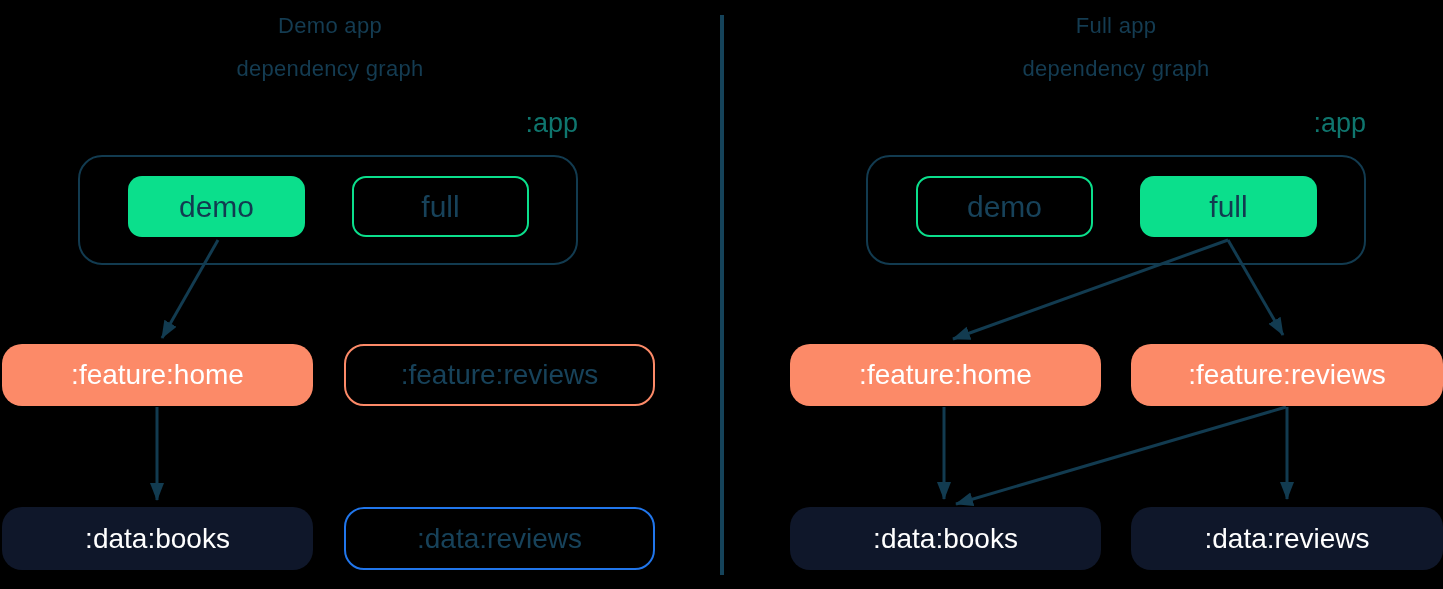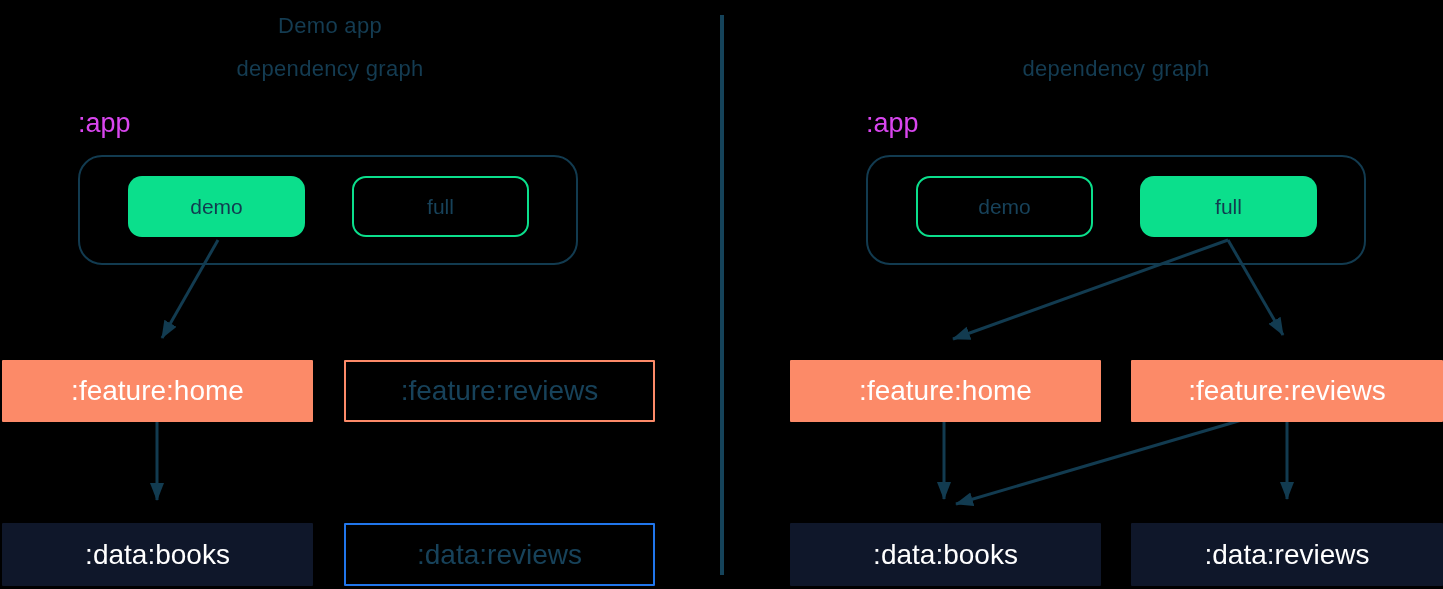--- a/index.html
+++ b/index.html
@@ -12,47 +12,47 @@
   .divider{position:absolute;left:720px;top:15px;width:4px;height:560px;background:#15435A;}
 
   .title{
     position:absolute;width:500px;margin:0;text-align:center;
     font-size:22px;line-height:43px;font-weight:500;letter-spacing:.3px;color:#143C52;
   }
   .t-left{left:80px;top:4px;}
   .t-right{left:866px;top:4px;}
 
   .app-label{
-    position:absolute;width:500px;text-align:left;
-    font-size:27px;color:#d946ef;font-weight:500;
+    position:absolute;width:500px;text-align:right;
+    font-size:27px;color:#0f766e;font-weight:500;
   }
   .a-left{left:78px;top:108px;}
   .a-right{left:866px;top:108px;}
 
   .app-container{
     position:absolute;top:155px;width:500px;height:110px;
     border:2.5px solid #123B50;border-radius:24px;box-sizing:border-box;background:transparent;
   }
   .c-left{left:78px;}
   .c-right{left:866px;}
 
   .chip{
     position:absolute;top:176px;width:177px;height:61px;border-radius:14px;
     display:flex;align-items:center;justify-content:center;
-    font-size:21px;box-sizing:border-box;
+    font-size:30px;box-sizing:border-box;
   }
   .chip.filled{background:#0BDF8C;color:#123B50;}
   .chip.outlined{border:2.5px solid #0BDF8C;color:#17425A;background:transparent;}
   .l-demo{left:128px;} .l-full{left:352px;}
   .r-demo{left:916px;} .r-full{left:1140px;}
 
   .node{
-    position:absolute;height:62px;border-radius:1px;
+    position:absolute;height:62px;border-radius:20px;
     display:flex;align-items:center;justify-content:center;
-    font-size:28px;box-sizing:border-box;margin-top:16px;
+    font-size:28px;box-sizing:border-box;
   }
   .node.orange.filled{background:#FC8A68;color:#FFFFFF;}
   .node.orange.outlined{border:2.5px solid #FC8A68;color:#17425A;background:transparent;}
   .node.blue.filled{background:#0f172a;color:#FFFFFF;}
   .node.blue.outlined{border:2.5px solid #2176EB;color:#17425A;background:transparent;}
 
   .l-f1{left:2px;top:344px;width:311px;}
   .l-f2{left:344px;top:344px;width:311px;}
   .l-d1{left:2px;top:507px;width:311px;height:63px;}
   .l-d2{left:344px;top:507px;width:311px;height:63px;}
@@ -93,21 +93,21 @@
     <div class="chip l-demo filled">demo</div>
     <div class="chip l-full outlined">full</div>
     <div class="node orange l-f1 filled">:feature:home</div>
     <div class="node orange l-f2 outlined">:feature:reviews</div>
     <div class="node blue l-d1 filled">:data:books</div>
     <div class="node blue l-d2 outlined">:data:reviews</div>
   </section>
 
   <section class="panel">
     <h2 class="title t-right">
-      <br>
+      <span>Full app</span><br>
       <span>dependency graph</span>
     </h2>
     <div class="app-label a-right">:app</div>
     <div class="app-container c-right"></div>
     <div class="chip r-demo outlined">demo</div>
     <div class="chip r-full filled">full</div>
     <div class="node orange r-f1 filled">:feature:home</div>
     <div class="node orange r-f2 filled">:feature:reviews</div>
     <div class="node blue r-d1 filled">:data:books</div>
     <div class="node blue r-d2 filled">:data:reviews</div>

